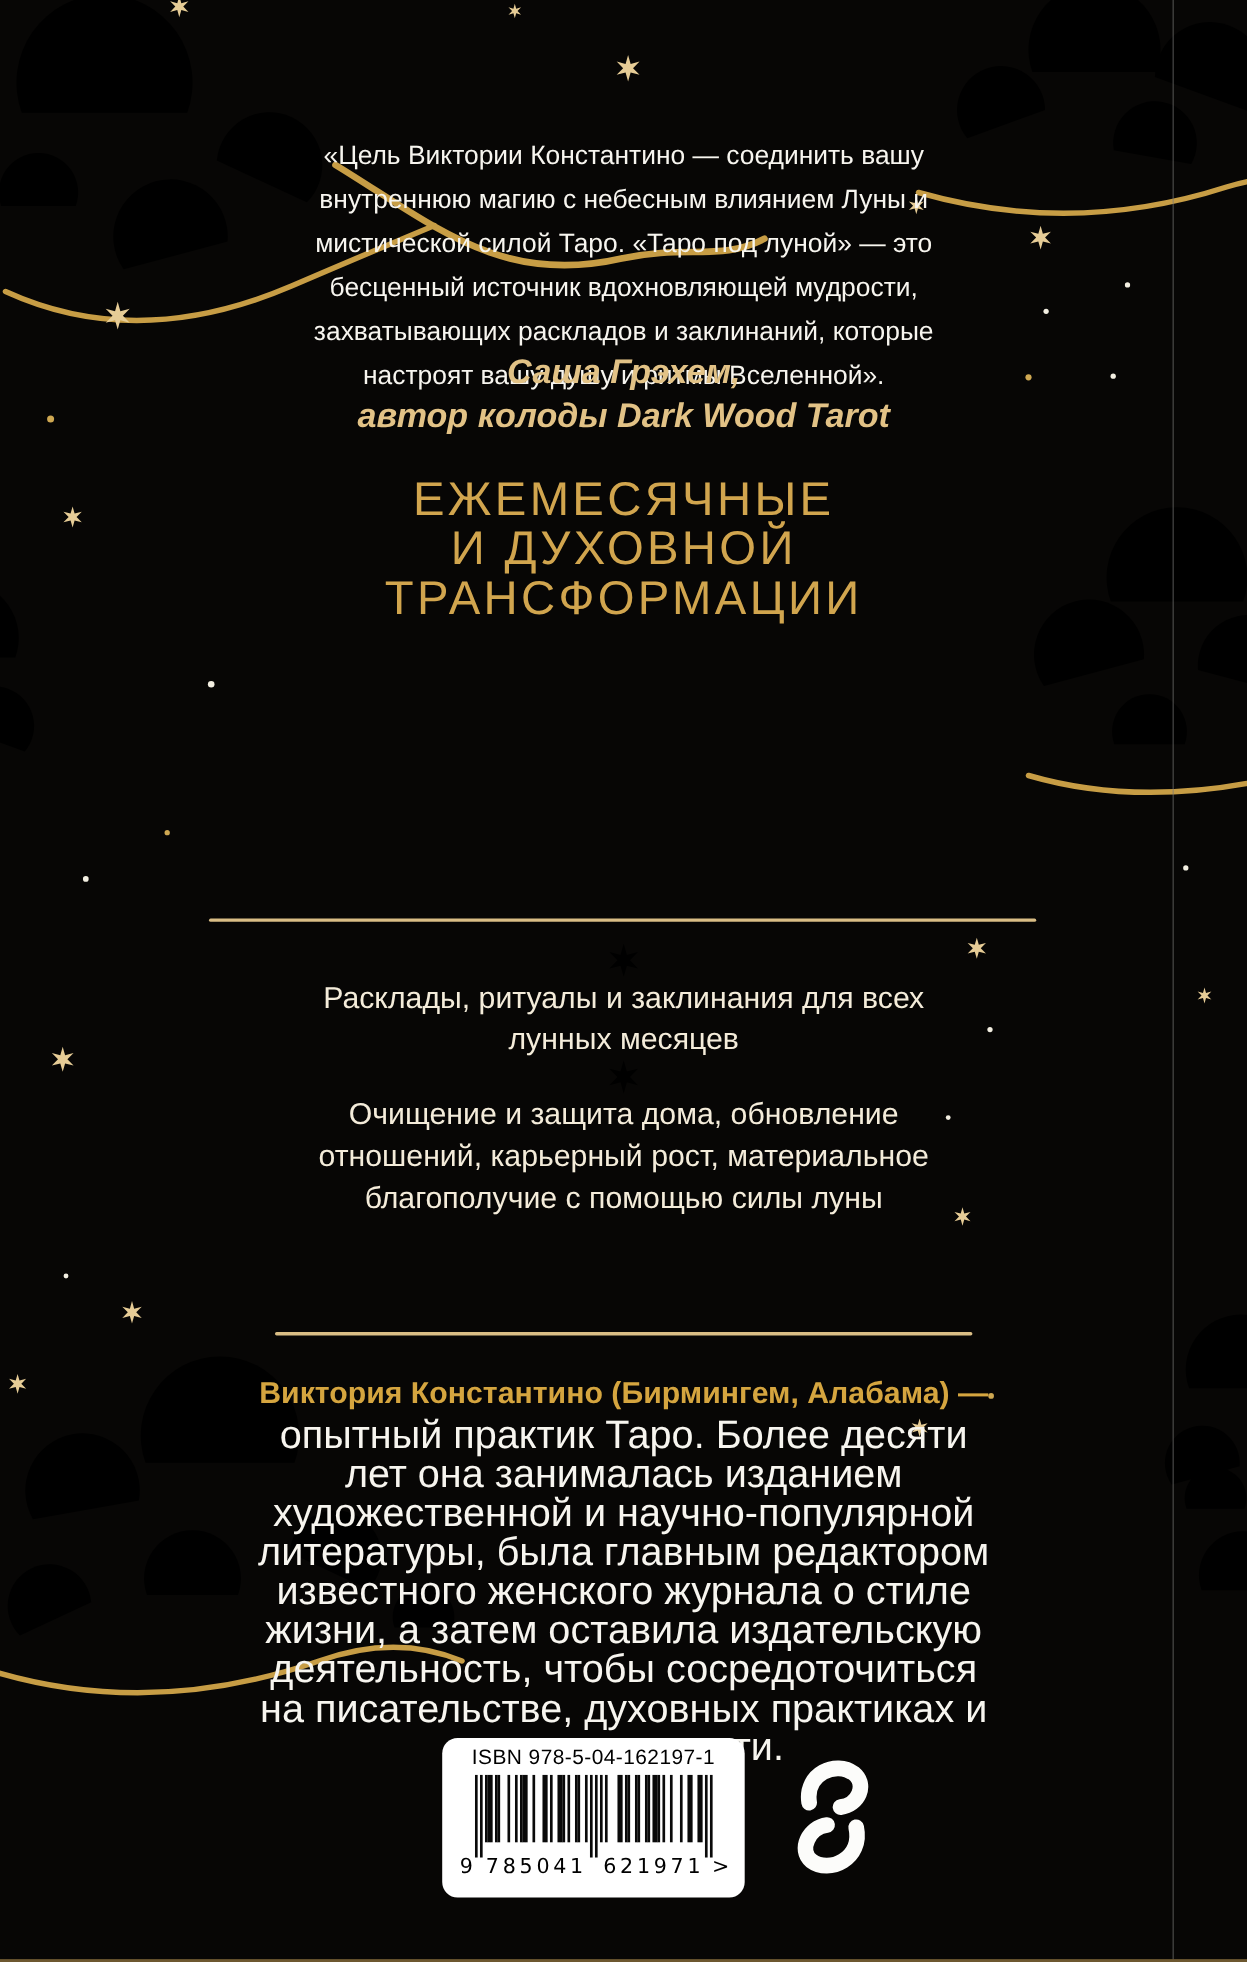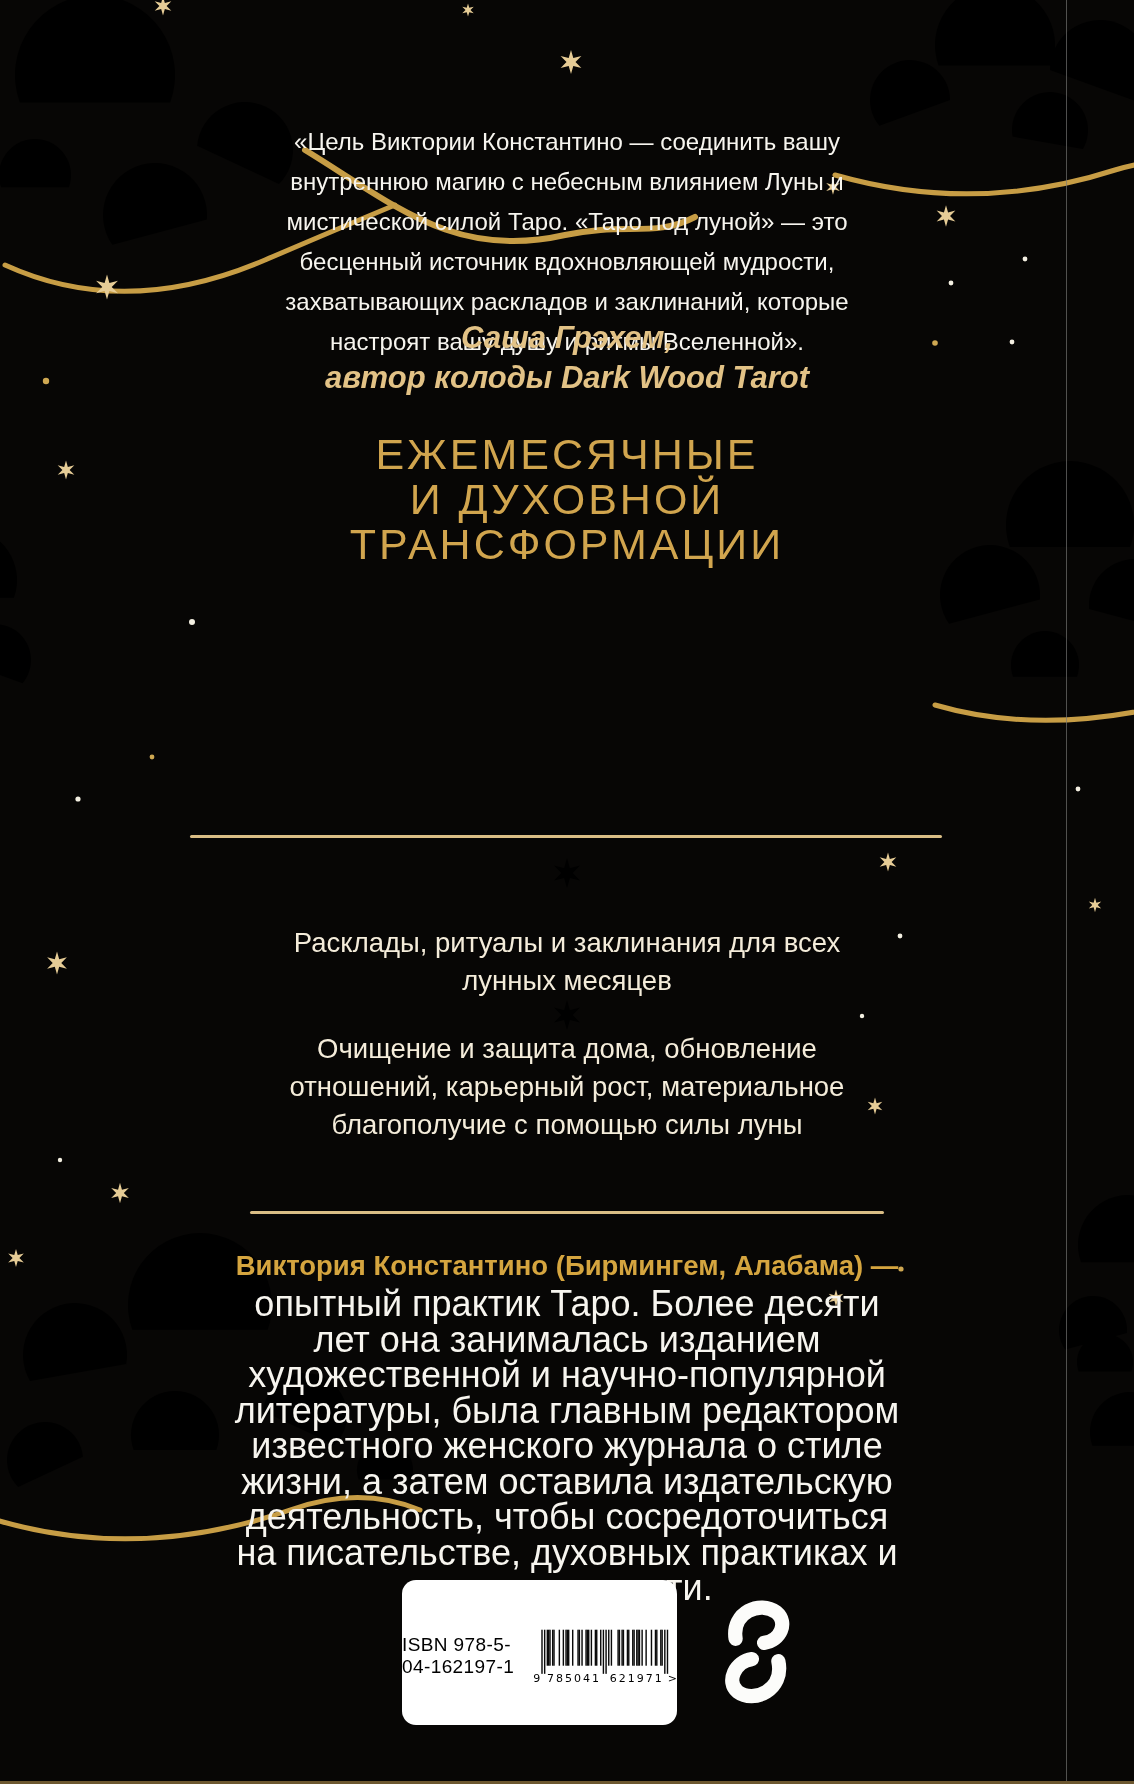--- a/index.html
+++ b/index.html
@@ -27,32 +27,32 @@
 
   .headline{top:432px;color:var(--gold,#d1a54e);font-size:43px;line-height:45px;letter-spacing:3px;font-weight:400;}
 
   .divider{position:absolute;height:3px;background:var(--divider-gold,#d9bd85);border-radius:2px;}
   .d1{left:190px;width:752px;top:835px;}
   .d2{left:250px;width:634px;top:1211px;}
 
   .features{top:858px;color:var(--cream,#f4ecda);font-size:27.5px;line-height:38px;}
   .feat{margin:0 auto;}
   .f1{max-width:680px;}
-  .f2{max-width:560px;margin-top:36px;}
+  .f2{max-width:560px;}
   .f3{max-width:640px;}
   .fstar{display:block;width:30px;height:30px;margin:0 auto;}
 
   .bio{top:1246px;font-size:27px;line-height:35.5px;}
   .bio-lead{display:block;color:var(--bio-gold,#d5a53f);font-weight:bold;font-size:27.5px;line-height:40px;margin-bottom:0;}
   .bio-text{display:inline-block;max-width:680px;color:var(--white,#f7f5ef);font-size:36px;}
 
   .barcode-panel{
     position:absolute;left:402px;top:1580px;width:275px;height:145px;
     background:#ffffff;border-radius:14px;
-    display:flex;flex-direction:row;align-items:center;padding-top:8px;box-sizing:border-box;
+    display:flex;flex-direction:column;align-items:center;padding-top:8px;box-sizing:border-box;
   }
   .isbn{color:#000;font-size:19px;line-height:22px;letter-spacing:.4px;margin-bottom:1px;}
   .ean{width:247px;height:98px;}
   .ean rect{fill:#0a0a0a;}
   .ean text{font-family:"DejaVu Sans",sans-serif;font-size:19px;fill:#000;}
 
   .logo{position:absolute;left:721px;top:1596px;width:74px;height:112px;}
   .logo path{fill:none;stroke:#fcfcfa;stroke-width:14;stroke-linecap:round;}
 </style>
 </head>

